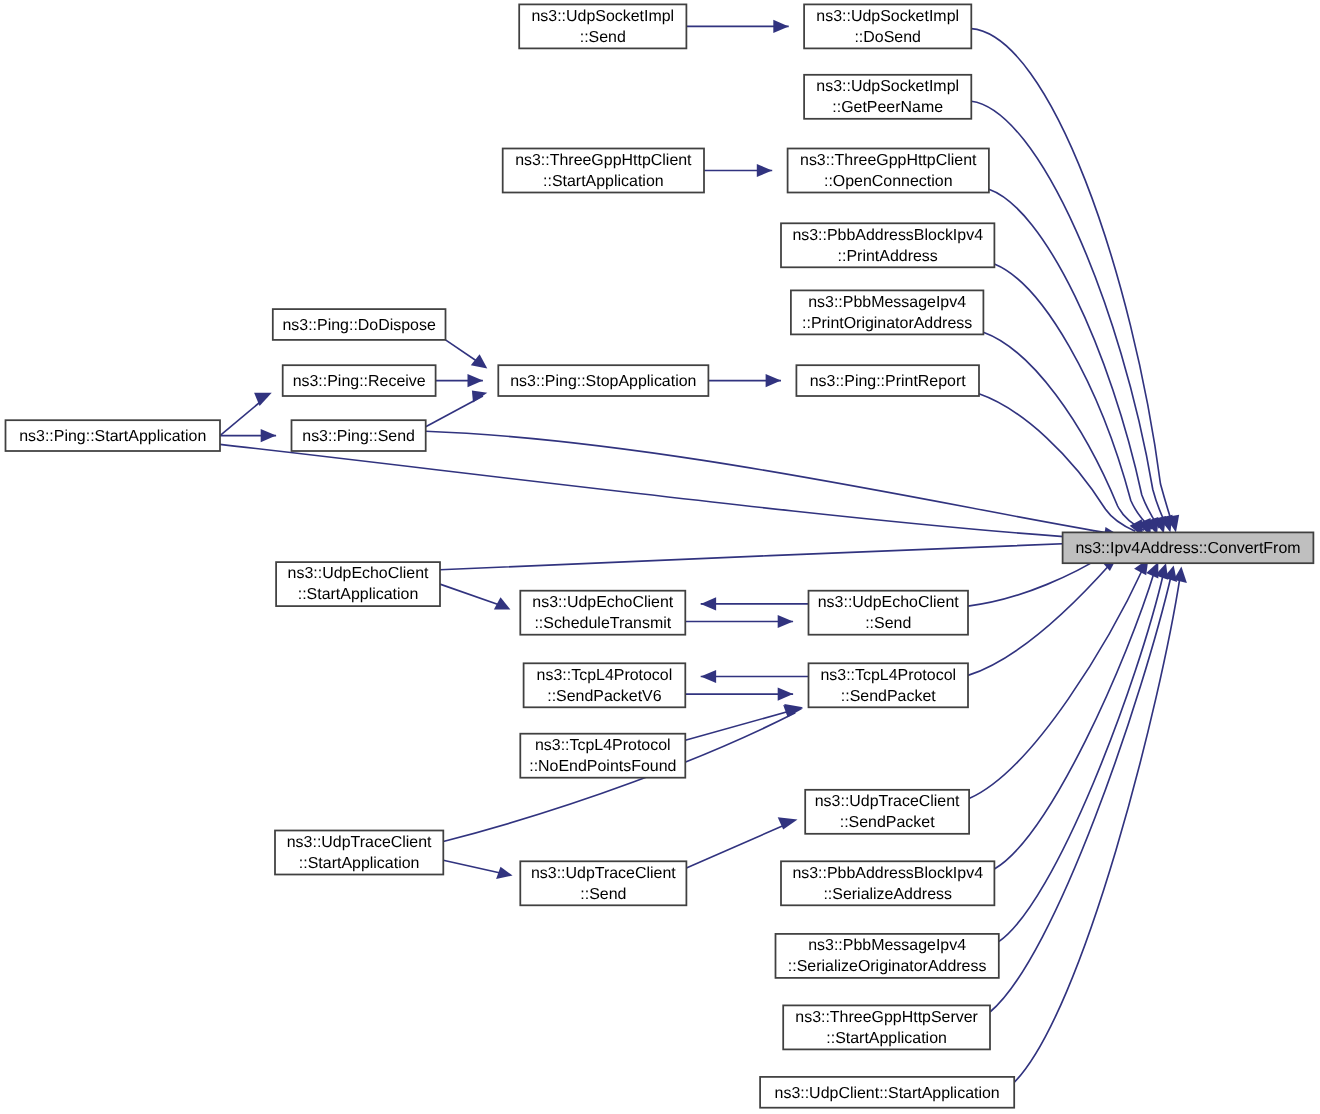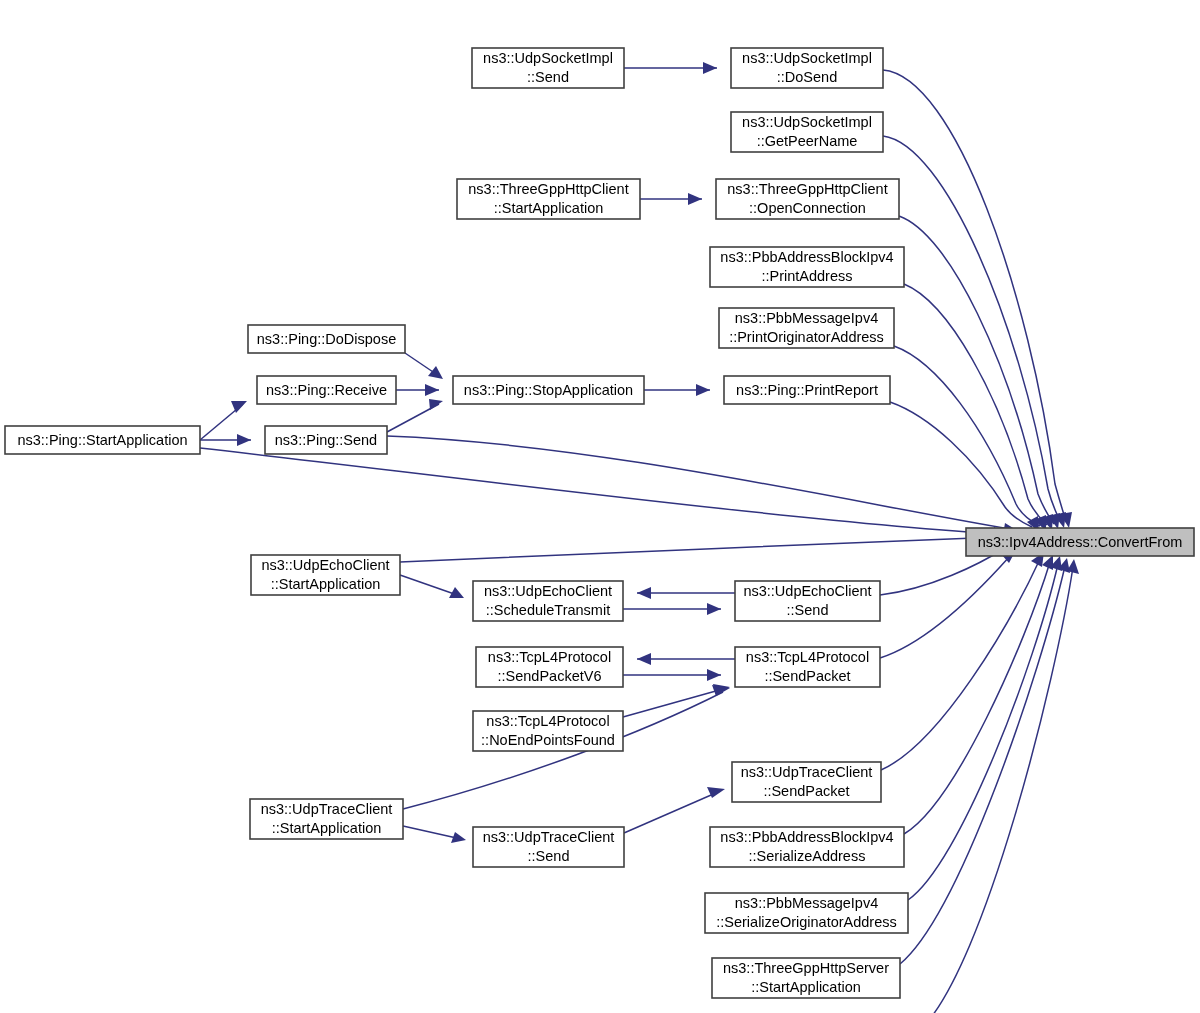--- a/index.html
+++ b/index.html
@@ -10,21 +10,20 @@
   body {
     width: 1200px;
     height: 1013px;
     font-family: "Liberation Sans", sans-serif;
     overflow: hidden;
   }
   #graph-root {
     position: relative;
     width: 1200px;
     height: 888px;
-    margin-top: 44px;
   }
   svg#callgraph {
     display: block;
     width: 1200px;
     height: 1013px;
   }
   .node-box {
     fill: #ffffff;
     stroke: #404040;
     stroke-width: 1.6;

